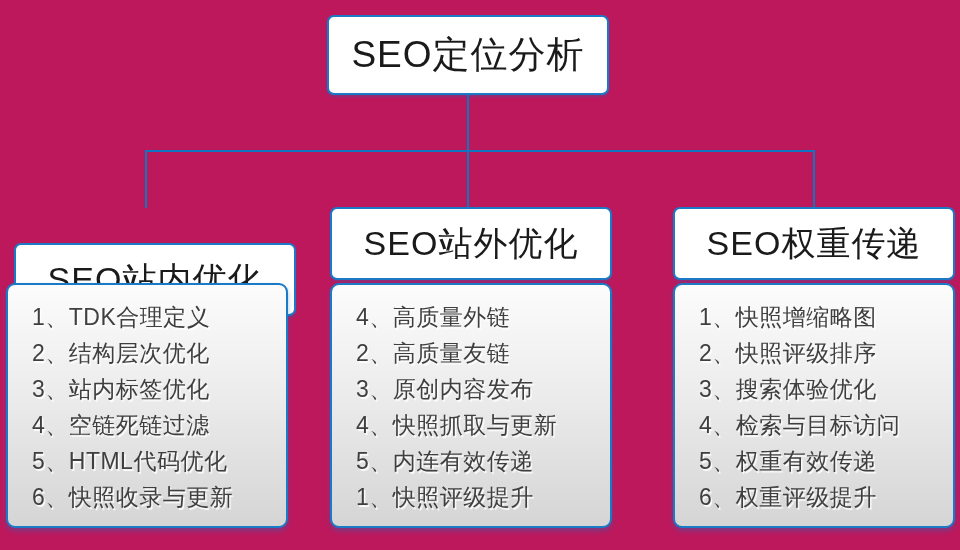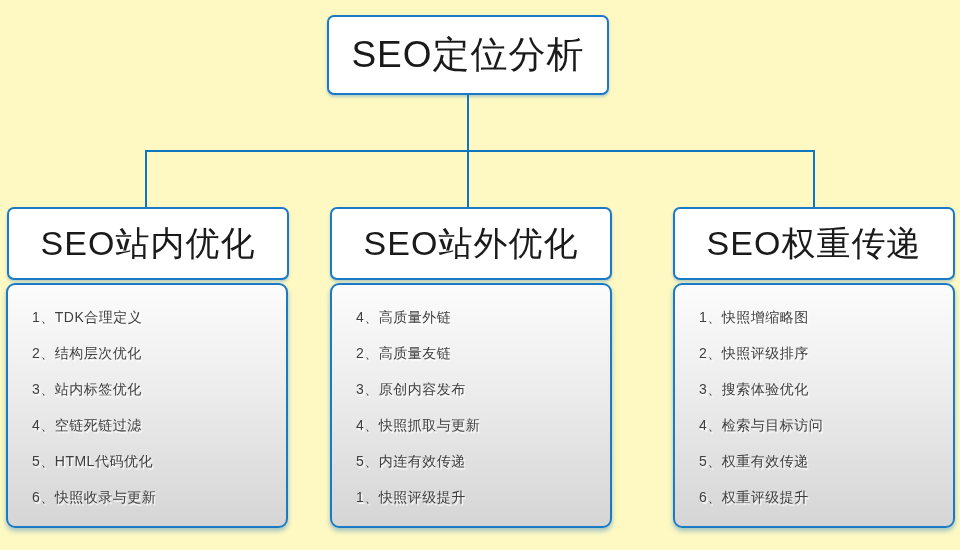--- a/index.html
+++ b/index.html
@@ -12,21 +12,21 @@
     --panel-gradient-bottom: #d5d5d5;
   }
   * { margin: 0; padding: 0; box-sizing: border-box; }
   html, body { background: #ffffff; }
   body { font-family: "Liberation Sans", "DejaVu Sans", sans-serif; }
 
   .canvas {
     position: relative;
     width: 960px;
     height: 550px;
-    background: #fef9c3;
+    background: #be185d;
     overflow: hidden;
   }
 
   
   .connector {
     position: absolute;
     background: var(--line-color);
   }
   .connector.v { width: 2px; }
   .connector.h { height: 2px; }
@@ -52,21 +52,21 @@
     width: 282px; height: 80px;
     font-size: 37px;
     letter-spacing: 1px;
   }
   .branch-head {
     top: 207px;
     width: 282px; height: 73px;
     font-size: 34px;
     letter-spacing: 1px;
   }
-  .branch-head.c0 { left: 7px;   }
+  .branch-head.c0 { left: 14px; margin-top: 36px;   }
   .branch-head.c1 { left: 330px; align-items: center; }
   .branch-head.c2 { left: 673px; justify-content: center; }
 
   .branch-panel {
     position: absolute;
     top: 283px;
     width: 282px; height: 245px;
     border: 2px solid var(--border-color);
     border-radius: 9px;
     background: linear-gradient(180deg,
@@ -74,21 +74,21 @@
       var(--panel-gradient-mid) 45%,
       var(--panel-gradient-bottom) 100%);
     box-shadow: 0 3px 5px rgba(18, 110, 190, 0.40);
     padding: 14px 10px 0 24px;
   }
   .branch-panel.c0 { left: 6px;   }
   .branch-panel.c1 { left: 330px; }
   .branch-panel.c2 { left: 673px; }
 
   .seo-item {
-    font-size: 14px;
+    font-size: 23px;
     line-height: 36px;
     color: var(--item-text-color);
     text-shadow: 1.5px 1.5px 1px rgba(255, 255, 255, 0.95);
     white-space: nowrap;
     letter-spacing: 0.5px;
   }
 </style>
 </head>
 <body>
 

